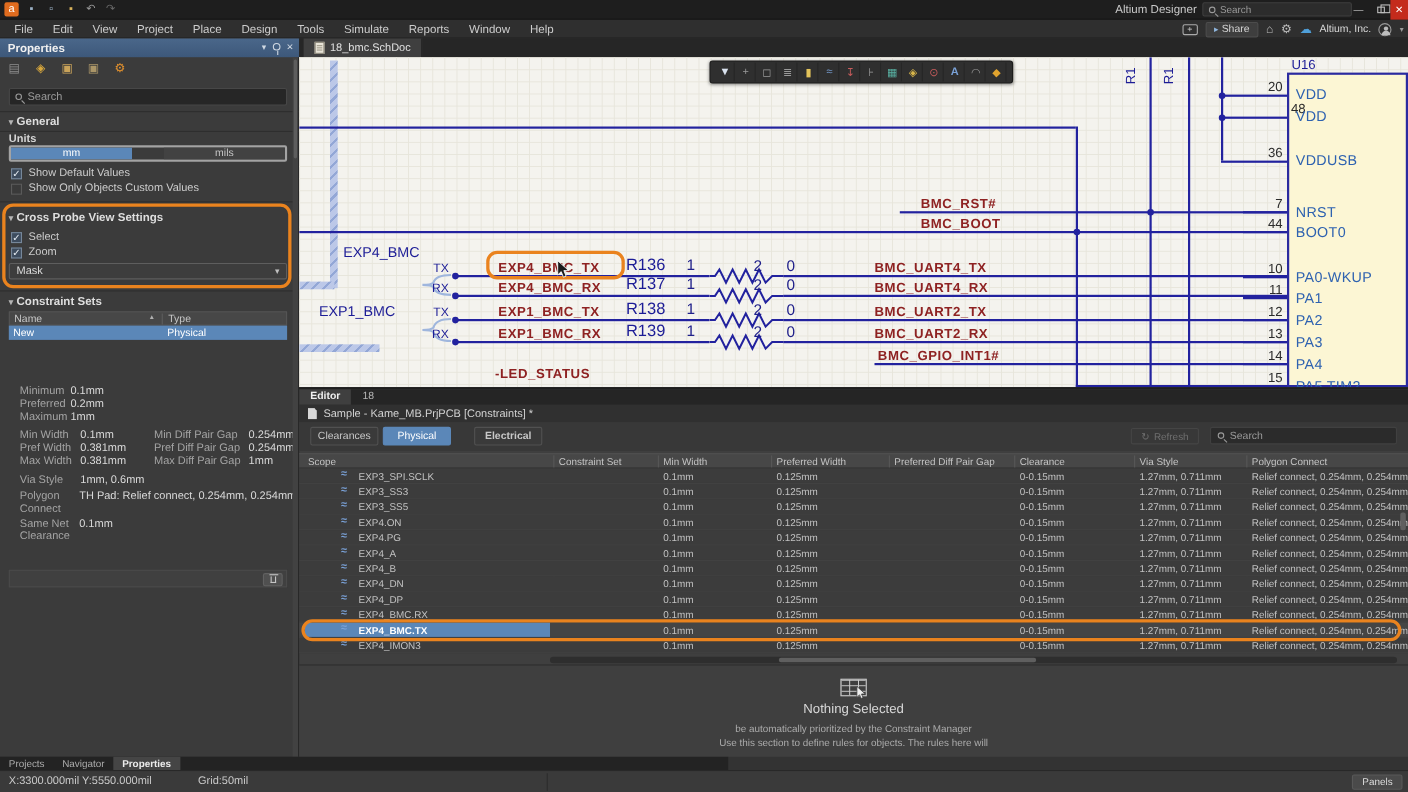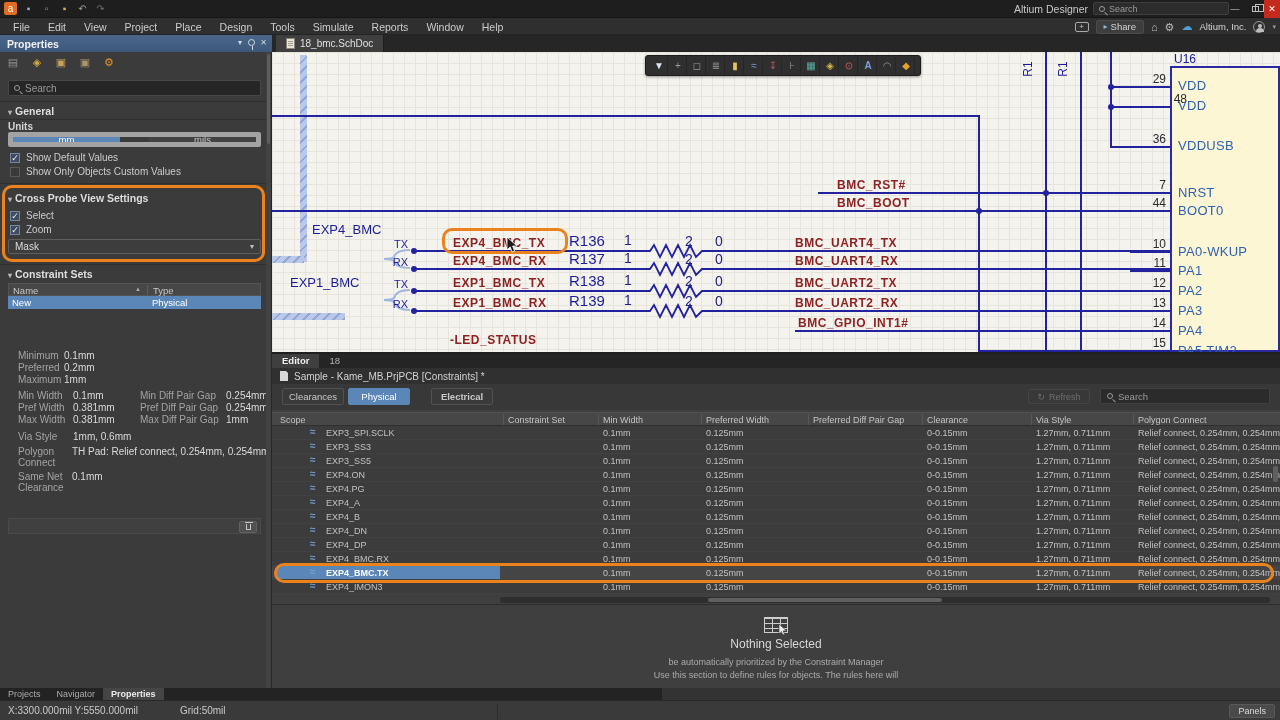--- a/index.html
+++ b/index.html
@@ -43,21 +43,21 @@
   .dock-head-ico{position:absolute;top:3px;color:#cfd8e2;font-size:8px;}
   .pin-ico{position:absolute;top:4px;width:7px;height:7px;border:1px solid #cfd8e2;border-radius:50%;}
   .pin-ico::after{content:"";position:absolute;left:2.5px;top:6px;width:1px;height:4px;background:#cfd8e2;}
   .dock-toolbar{position:absolute;left:6px;top:20px;display:flex;gap:10px;align-items:center;}
   .dock-toolbar .qico{width:14px;height:14px;font-size:11px;}
   .dock-search{position:absolute;left:8px;top:45px;width:253px;height:16px;background:#262626;border:1px solid #474747;border-radius:2px;display:flex;align-items:center;gap:5px;padding:0 5px;color:#9a9a9a;font-size:10px;}
   .sect-head{position:absolute;left:8px;font-size:10.5px;font-weight:bold;color:#dedede;}
   .sect-head .tri{color:#b5b5b5;font-size:8px;margin-right:3px;}
   .divline{position:absolute;left:0;width:272px;height:1px;background:#2e2e2e;}
   .lbl{position:absolute;font-size:10px;color:#c8c8c8;}
-  .seg{position:absolute;left:8px;top:97px;width:253px;height:15px;display:flex;border:5px solid #a3a3a3;border-radius:2px;overflow:hidden;gap:29px;}
+  .seg{position:absolute;left:8px;top:97px;width:253px;height:15px;display:flex;border:2px solid #a3a3a3;border-radius:2px;overflow:hidden;gap:29px;}
   .seg .opt{flex:1;display:flex;align-items:center;justify-content:center;font-size:9.5px;color:#c5c5c5;background:#424242;}
   .seg .opt.on{background:#5b87b8;color:#fff;}
   .chk-row{position:absolute;display:flex;align-items:center;gap:6px;font-size:10px;color:#cccccc;}
   .chk{width:10px;height:10px;border:1px solid #76879a;background:#3d4c5e;color:#e8eef5;font-size:9px;line-height:9px;text-align:center;flex:none;}
   .chk.off{background:#3a3a3a;border-color:#5a5a5a;color:transparent;}
   .dd{position:absolute;left:8px;width:253px;height:15px;background:#3d3d3d;border:1px solid #5e5e5e;border-radius:2px;color:#dcdcdc;font-size:10px;display:flex;align-items:center;padding:0 6px;}
   .dd .caret{margin-left:auto;color:#c0c0c0;font-size:8px;}
   .cs-thead{position:absolute;left:8px;top:248px;width:253px;height:13px;background:#474747;border:1px solid #545454;font-size:9.5px;color:#c8c8c8;}
   .cs-thead .c1{position:absolute;left:4px;top:1px;}
   .cs-thead .sort{position:absolute;left:126px;top:2px;font-size:6px;color:#b0b0b0;}
@@ -402,21 +402,21 @@
         <div class="pin-num-sch" style="left: 352px; top: 240px;">1</div>
         <div class="pin-num-sch" style="left: 413px; top: 241px;">2</div>
         <div class="pin-num-sch" style="left: 443px; top: 241px;">0</div>
         <div class="net-label" style="left: 523px; top: 244px;">BMC_UART2_RX</div>
         <div class="net-label" style="left: 565px; top: 126px;">BMC_RST#</div>
         <div class="net-label" style="left: 565px; top: 144px;">BMC_BOOT</div>
         <div class="net-label" style="left: 526px; top: 264px;">BMC_GPIO_INT1#</div>
         <div class="net-label" style="left: 178px; top: 281px;">-LED_STATUS</div>
         <div class="ic-body"></div>
         <div class="ic-ref">U16</div>
-        <div class="ic-pin-num" style="left: 838px; top: 20px;">29</div>
+        <div class="ic-pin-num" style="left: 838px; top: 20px;">20</div>
         <div class="ic-pin-name" style="left: 906px; top: 26px;">VDD</div>
         <div class="ic-pin-num" style="left: 859px; top: 40px; text-align: right;">48</div>
         <div class="ic-pin-name" style="left: 906px; top: 46px;">VDD</div>
         <div class="ic-pin-num" style="left: 838px; top: 80px;">36</div>
         <div class="ic-pin-name" style="left: 906px; top: 86px;">VDDUSB</div>
         <div class="wire h" style="left: 858px; top: 140px; width: 40px;"></div>
         <div class="ic-pin-num" style="left: 838px; top: 126px;">7</div>
         <div class="ic-pin-name" style="left: 906px; top: 133px;">NRST</div>
         <div class="wire h" style="left: 858px; top: 158px; width: 40px;"></div>
         <div class="ic-pin-num" style="left: 838px; top: 144px;">44</div>

